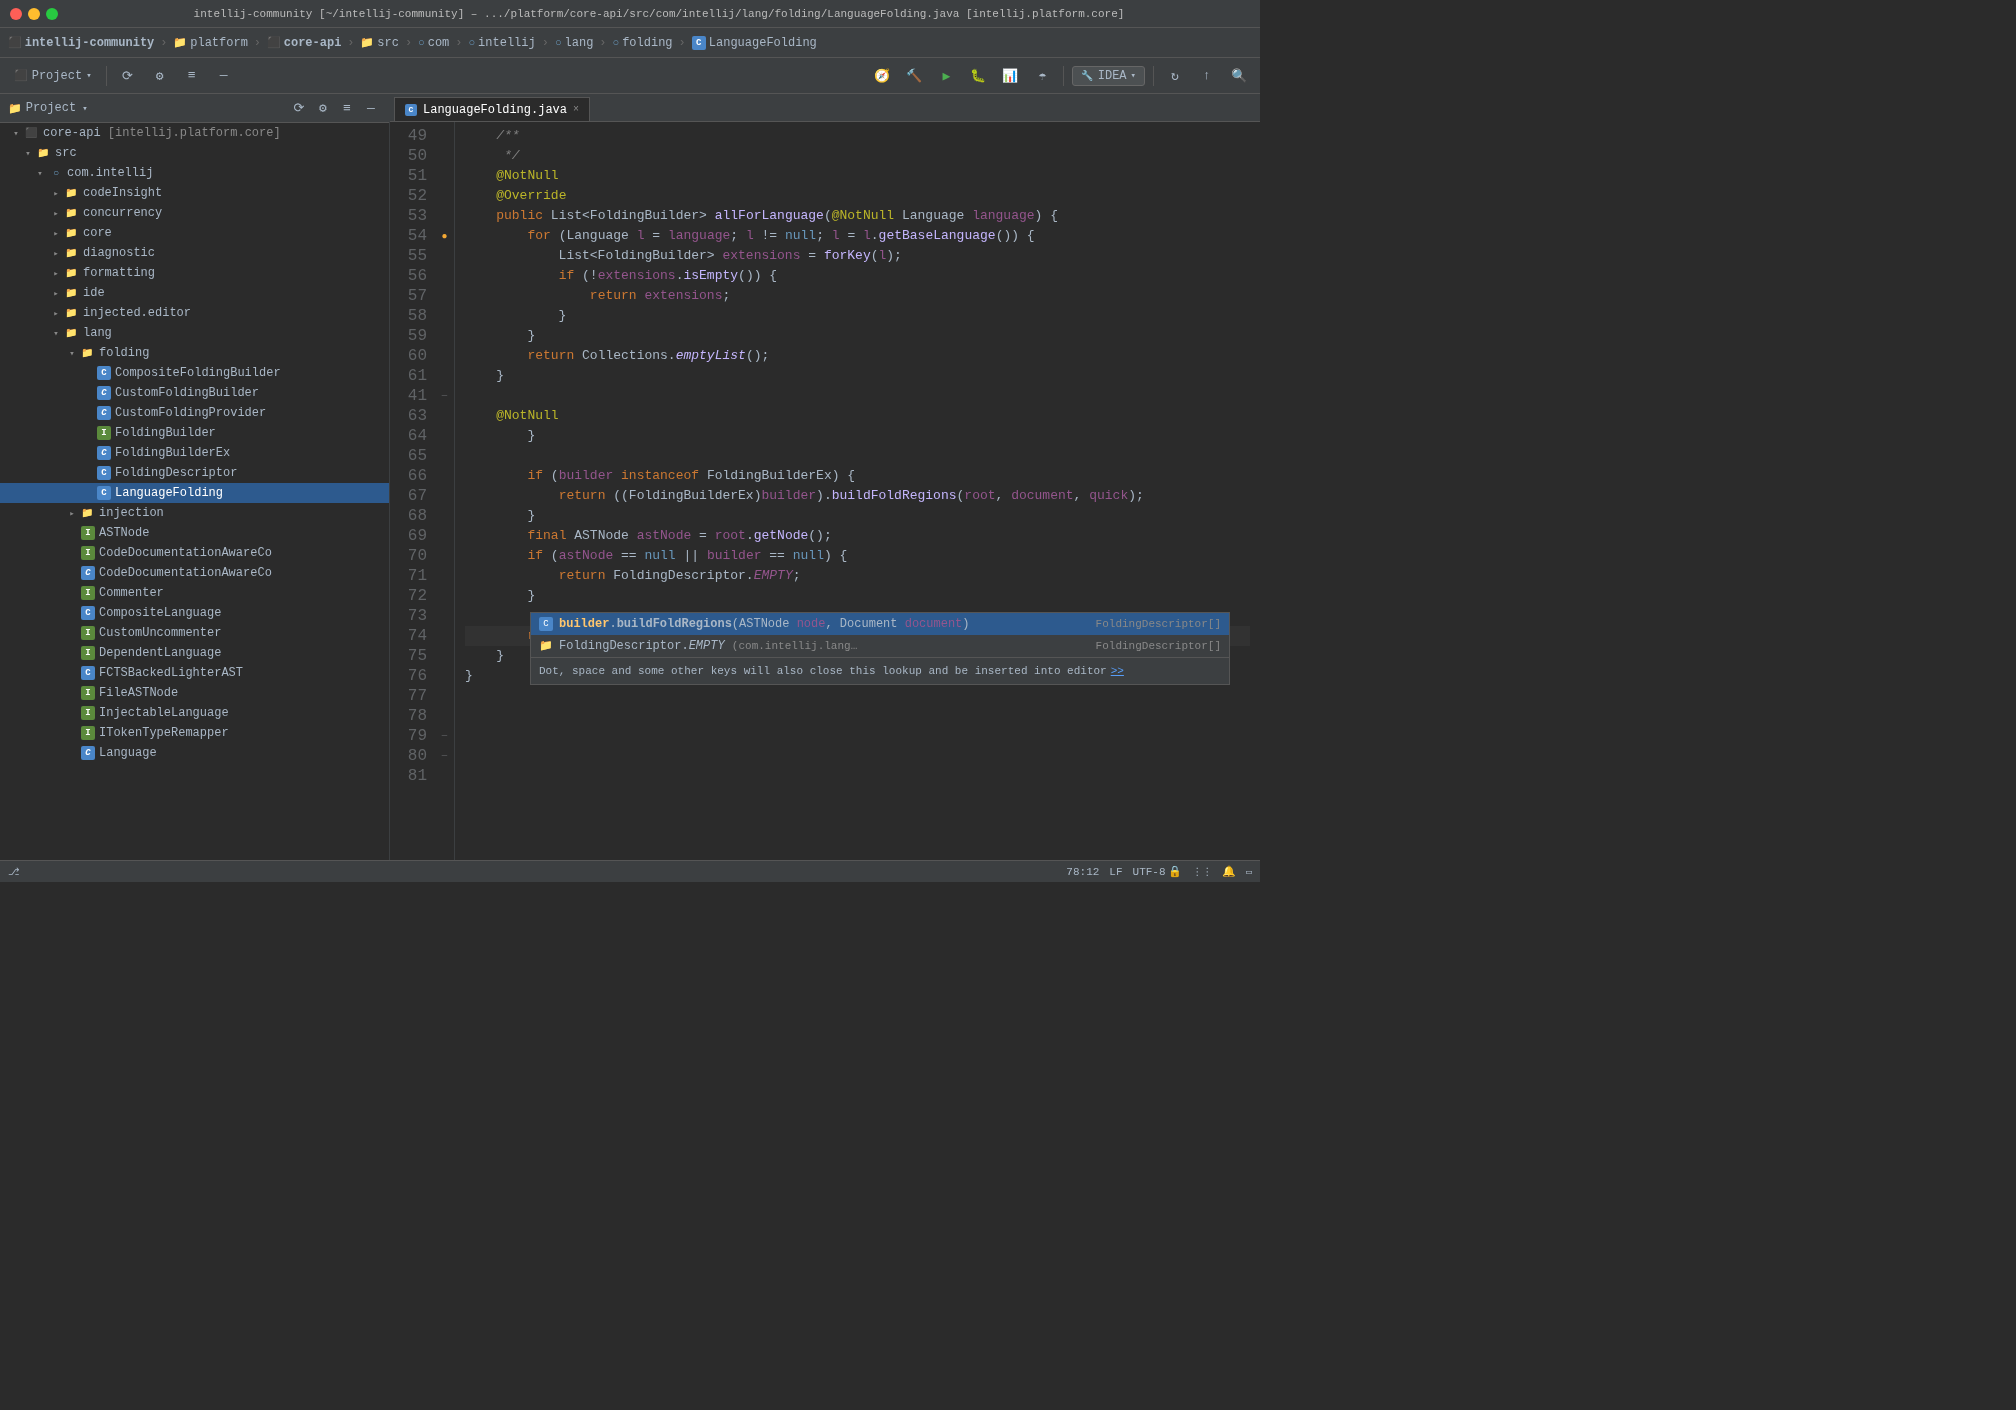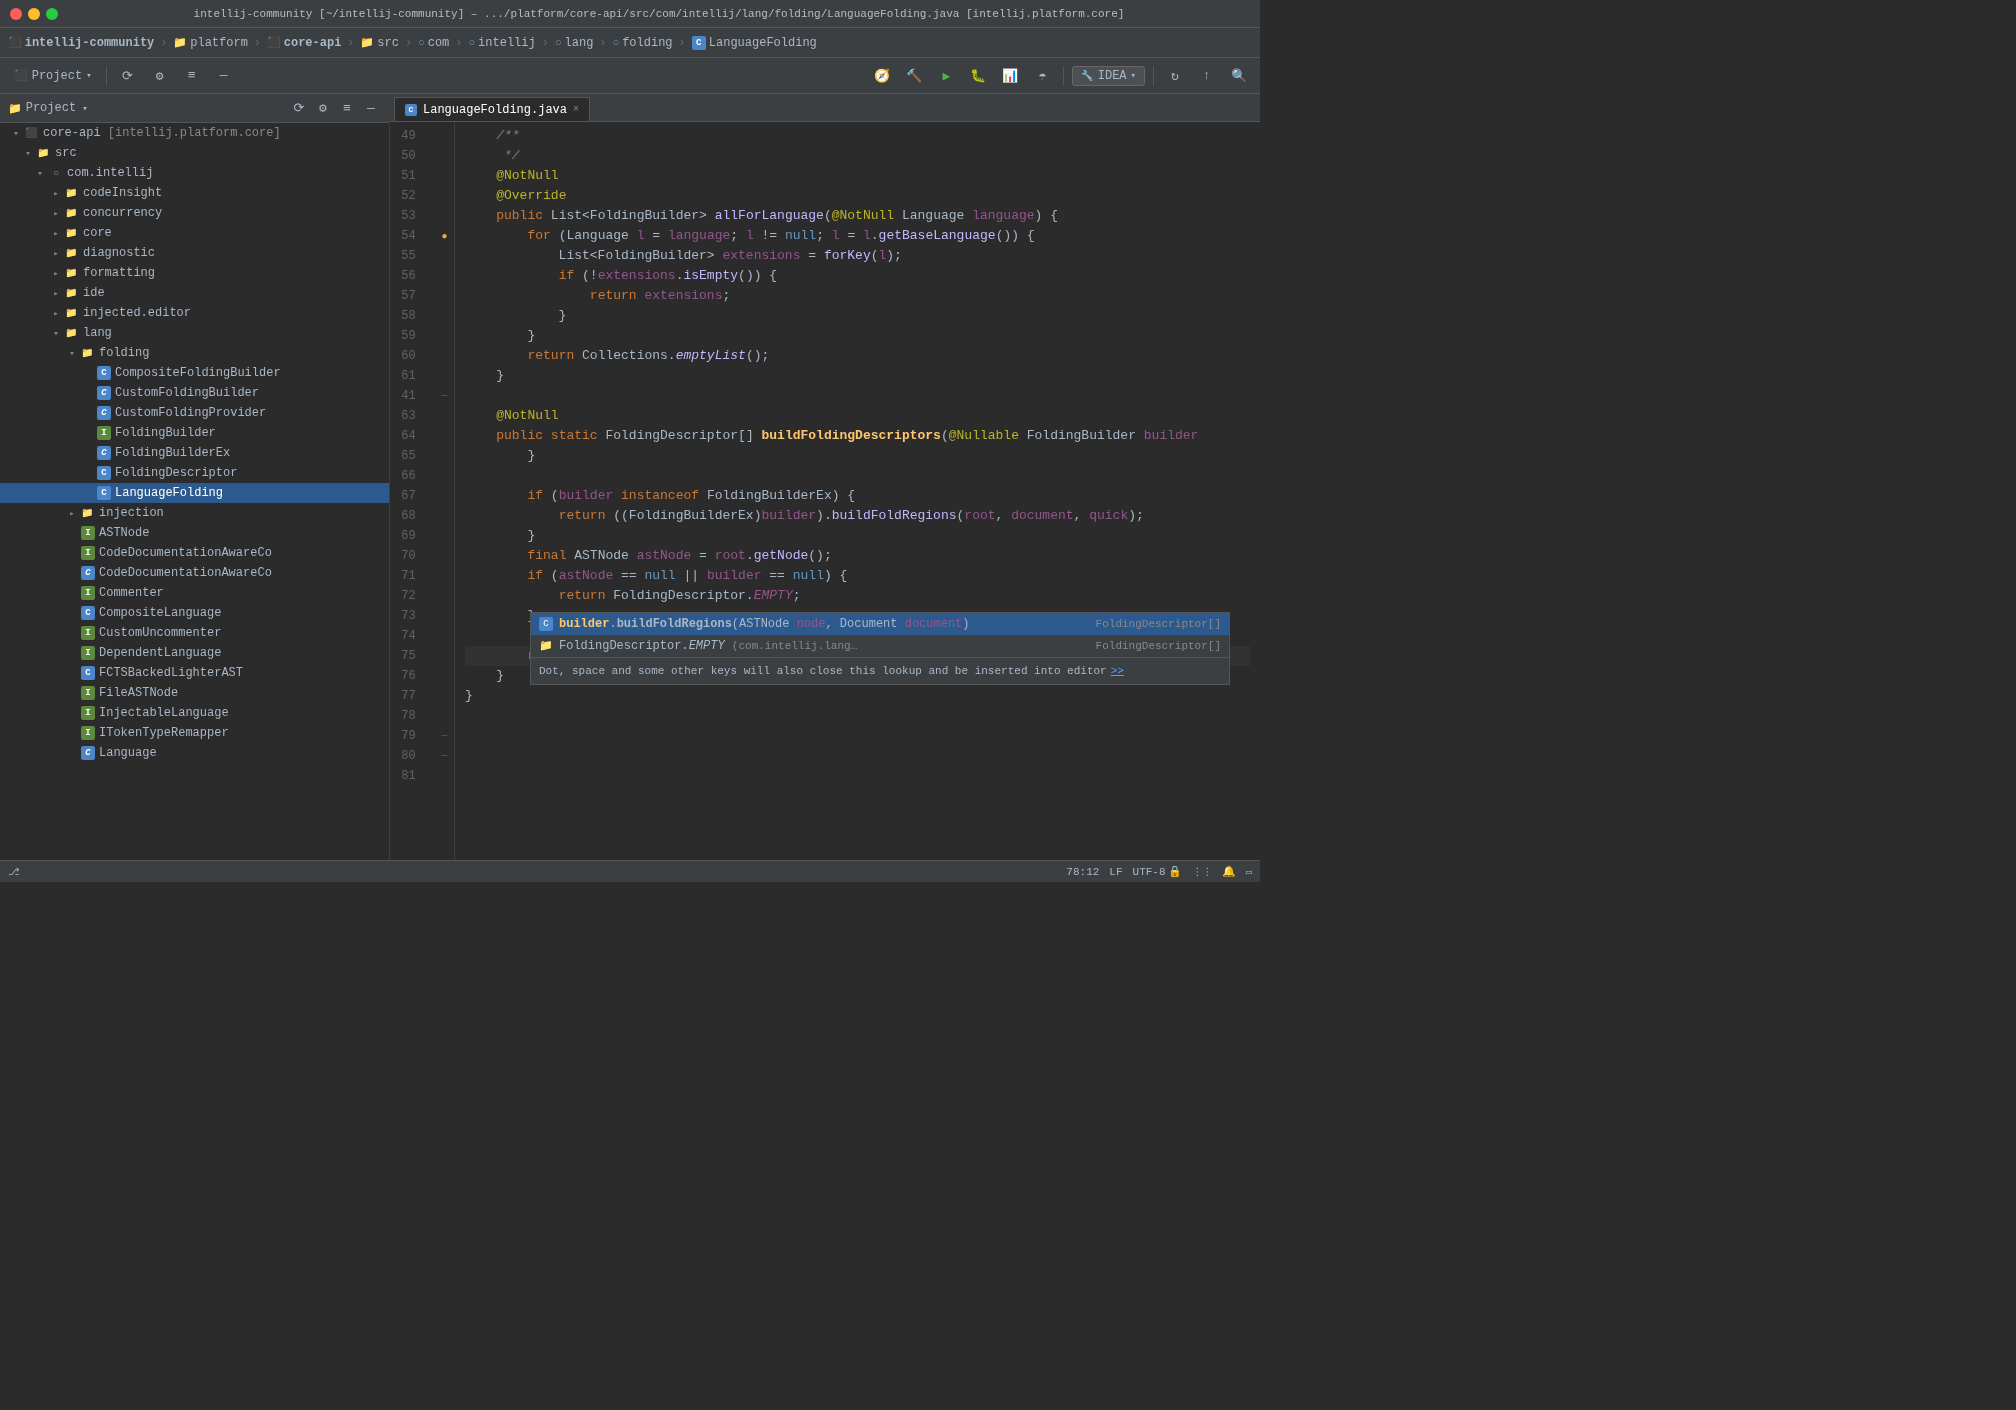--- a/index.html
+++ b/index.html
@@ -251,23 +251,23 @@
     #code-area {
       flex: 1;
       display: flex;
       overflow: hidden;
       background: #2b2b2b;
     }
     #line-numbers {
       width: 45px;
       background: #2b2b2b;
       color: #606366;
-      font-size: 12px;
+      font-size: 16px;
       padding: 0 8px 12px 0;
-      text-align: center;
+      text-align: right;
       line-height: 20px;
       overflow: hidden;
       flex-shrink: 0;
       padding-top: 4px;
     }
     #gutter {
       width: 20px;
       background: #2b2b2b;
       border-right: 1px solid #3c3f41;
       flex-shrink: 0;
@@ -813,21 +813,20 @@
         <span class="code-line">        <span class="kw">for</span> (Language <span class="local">l</span> = <span class="param">language</span>; <span class="local">l</span> != <span class="kw-blue">null</span>; <span class="local">l</span> = <span class="local">l</span>.<span class="method">getBaseLanguage</span>()) {</span>
         <span class="code-line">            List&lt;FoldingBuilder&gt; <span class="local">extensions</span> = <span class="method">forKey</span>(<span class="local">l</span>);</span>
         <span class="code-line">            <span class="kw">if</span> (!<span class="local">extensions</span>.<span class="method">isEmpty</span>()) {</span>
         <span class="code-line">                <span class="kw">return</span> <span class="local">extensions</span>;</span>
         <span class="code-line">            }</span>
         <span class="code-line">        }</span>
         <span class="code-line">        <span class="kw">return</span> Collections.<span class="method" style="font-style:italic;">emptyList</span>();</span>
         <span class="code-line">    }</span>
         <span class="code-line"></span>
         <span class="code-line">    <span class="ann">@NotNull</span></span>
-        <span class="code-line">    <span class="kw">public</span> <span class="kw">static</span> FoldingDescriptor[] <span class="bold-method">buildFoldingDescriptors</span>(<span class="ann">@Nullable</span> FoldingBuilder <span class="param">builder</span></span>
         <span class="code-line">        }</span>
         <span class="code-line"></span>
         <span class="code-line">        <span class="kw">if</span> (<span class="param">builder</span> <span class="kw">instanceof</span> FoldingBuilderEx) {</span>
         <span class="code-line">            <span class="kw">return</span> ((FoldingBuilderEx)<span class="param">builder</span>).<span class="method">buildFoldRegions</span>(<span class="param">root</span>, <span class="param">document</span>, <span class="param">quick</span>);</span>
         <span class="code-line">        }</span>
         <span class="code-line">        <span class="kw">final</span> ASTNode <span class="local">astNode</span> = <span class="param">root</span>.<span class="method">getNode</span>();</span>
         <span class="code-line">        <span class="kw">if</span> (<span class="local">astNode</span> == <span class="kw-blue">null</span> || <span class="param">builder</span> == <span class="kw-blue">null</span>) {</span>
         <span class="code-line">            <span class="kw">return</span> FoldingDescriptor.<span class="local" style="font-style:italic;">EMPTY</span>;</span>
         <span class="code-line">        }</span>
         <span class="code-line"></span>

